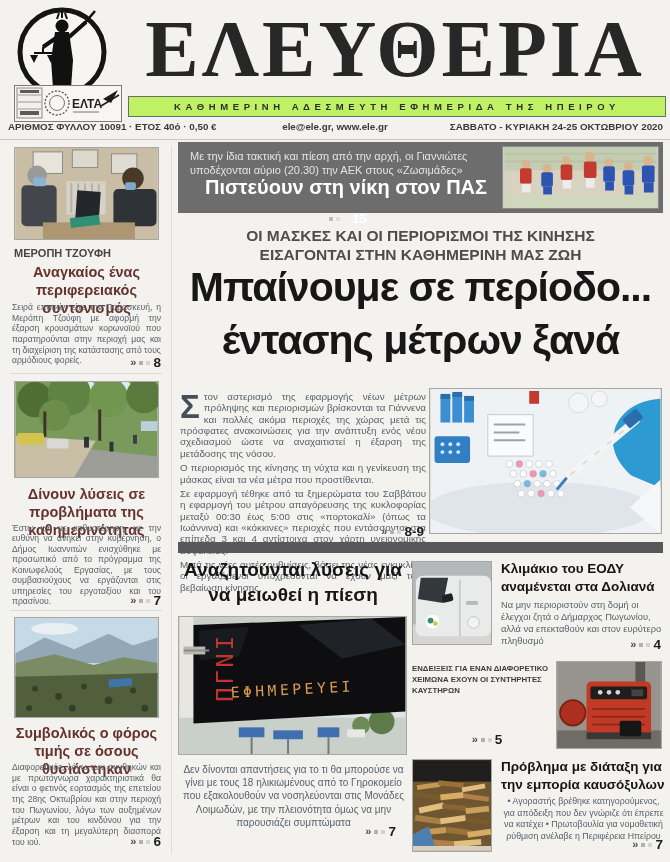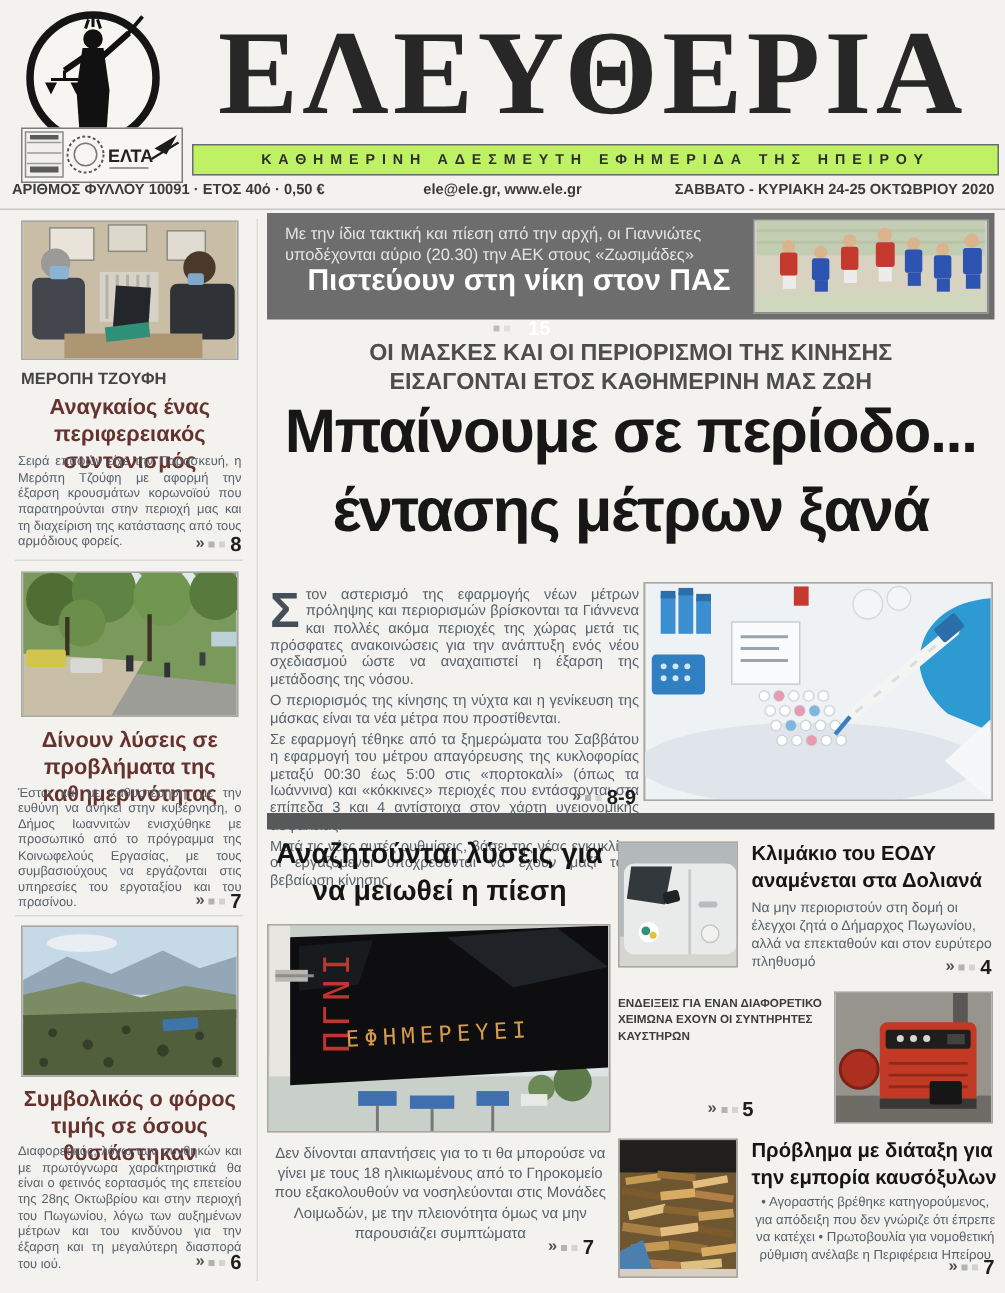--- a/index.html
+++ b/index.html
@@ -295,21 +295,21 @@
       <g>
           <circle cx="148" cy="14" r="5" fill="#d9b48c"></circle>
           <rect x="142" y="19" width="13" height="18" rx="2" fill="#2d54b0"></rect>
           <rect x="144" y="37" width="10" height="10" fill="#2d54b0"></rect>
         </g>
     </svg>
   </div>
 
   <div class="kicker">
     <div>ΟΙ ΜΑΣΚΕΣ ΚΑΙ ΟΙ ΠΕΡΙΟΡΙΣΜΟΙ ΤΗΣ ΚΙΝΗΣΗΣ</div>
-    <div>ΕΙΣΑΓΟΝΤΑΙ ΕΤΟΣ ΚΑΘΗΜΕΡΙΝΗ ΜΑΣ ΖΩΗ</div>
+    <div>ΕΙΣΑΓΟΝΤΑΙ ΣΤΗΝ ΚΑΘΗΜΕΡΙΝΗ ΜΑΣ ΖΩΗ</div>
   </div>
   <div class="lead-head">
     <div>Μπαίνουμε σε περίοδο...</div>
     <div>έντασης μέτρων ξανά</div>
   </div>
 
   <div class="lead-body body-text">
     <p><span class="dropcap">Σ</span><span>τον αστερισμό της εφαρμογής νέων μέτρων πρόληψης και περιορισμών βρίσκονται τα Γιάννενα και πολλές ακόμα περιοχές της χώρας μετά τις πρόσφατες ανακοινώσεις για την ανάπτυξη ενός νέου σχεδιασμού ώστε να αναχαιτιστεί η έξαρση της μετάδοσης της νόσου.</span></p>
     <p>Ο περιορισμός της κίνησης τη νύχτα και η γενίκευση της μάσκας είναι τα νέα μέτρα που προστίθενται.</p>
     <p>Σε εφαρμογή τέθηκε από τα ξημερώματα του Σαββάτου η εφαρμογή του μέτρου απαγόρευσης της κυκλοφορίας μεταξύ 00:30 έως 5:00 στις «πορτοκαλί» (όπως τα Ιωάννινα) και «κόκκινες» περιοχές που εντάσσονται στα επίπεδα 3 και 4 αντίστοιχα στον χάρτη υγειονομικής ασφάλειας.</p>

